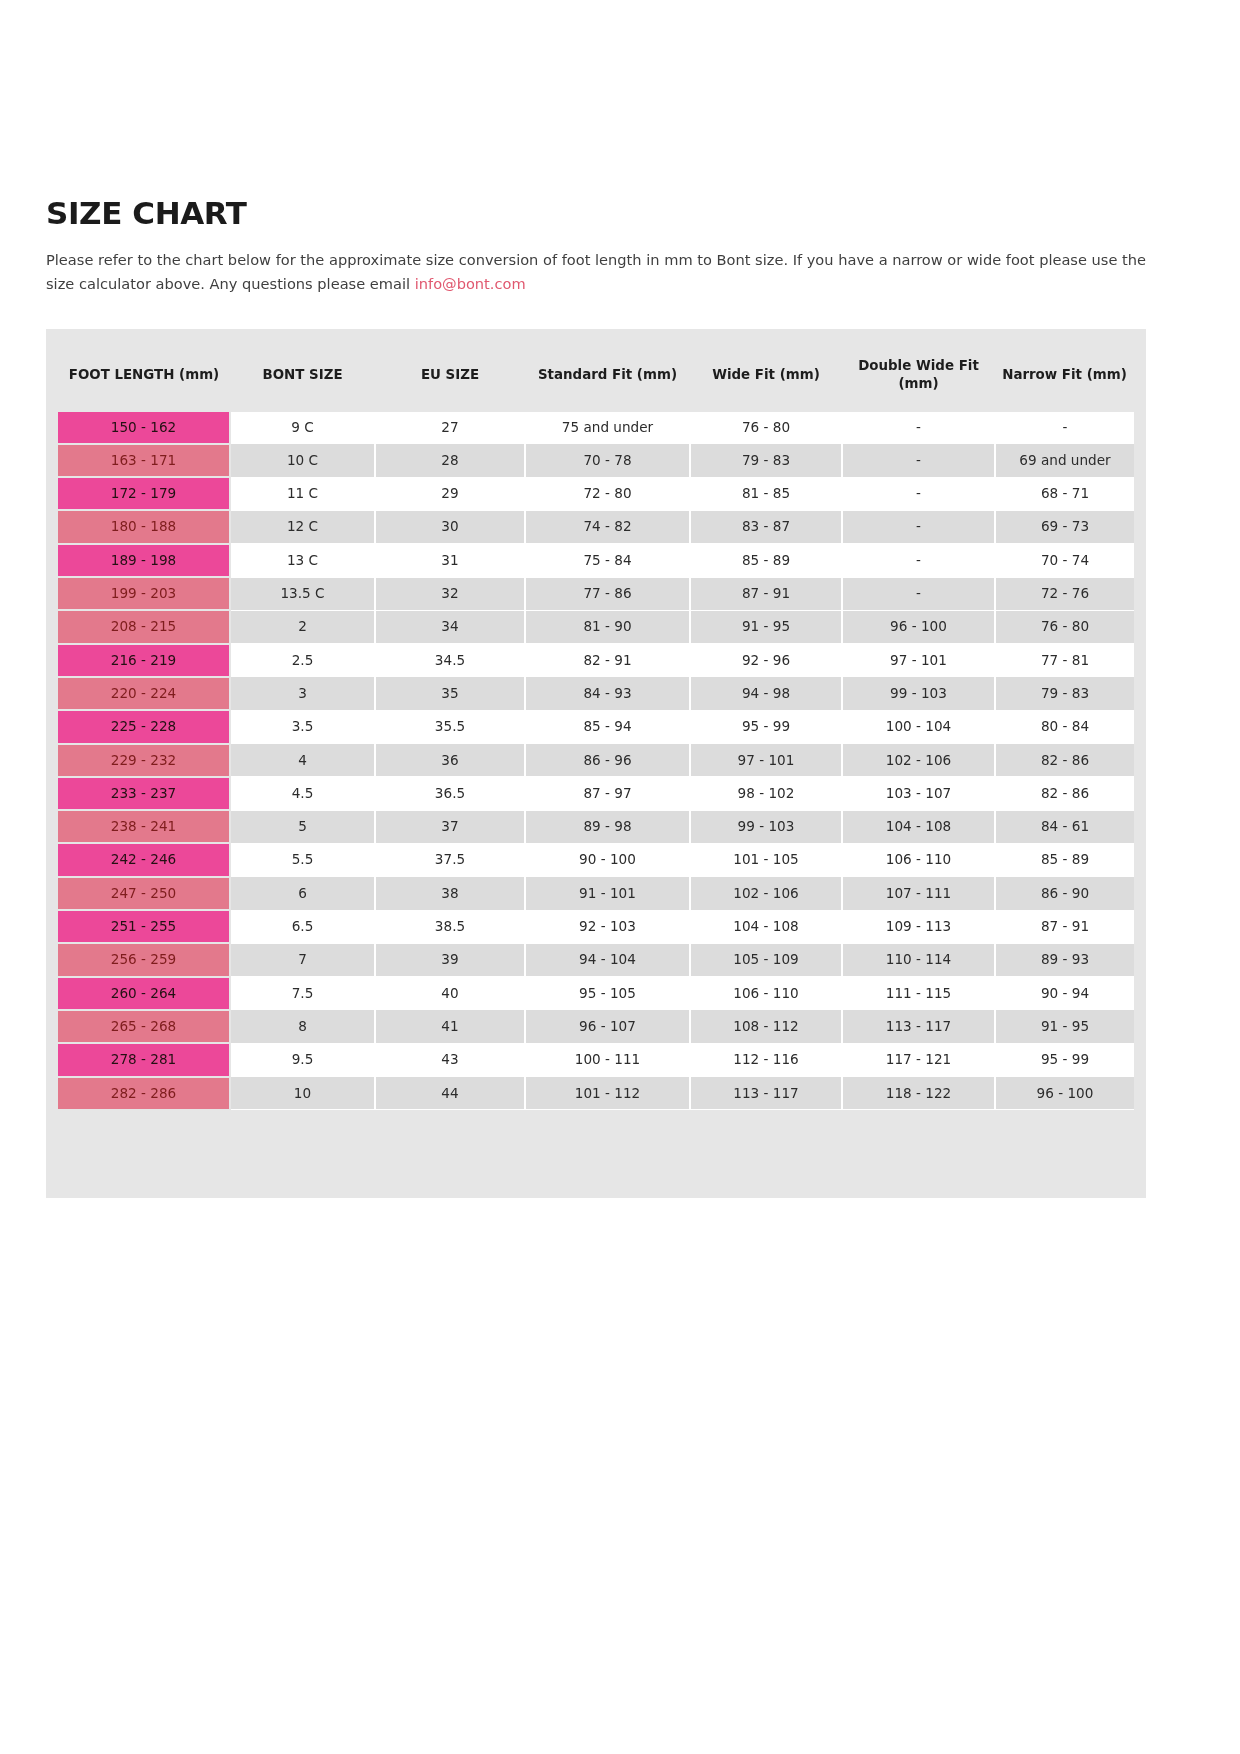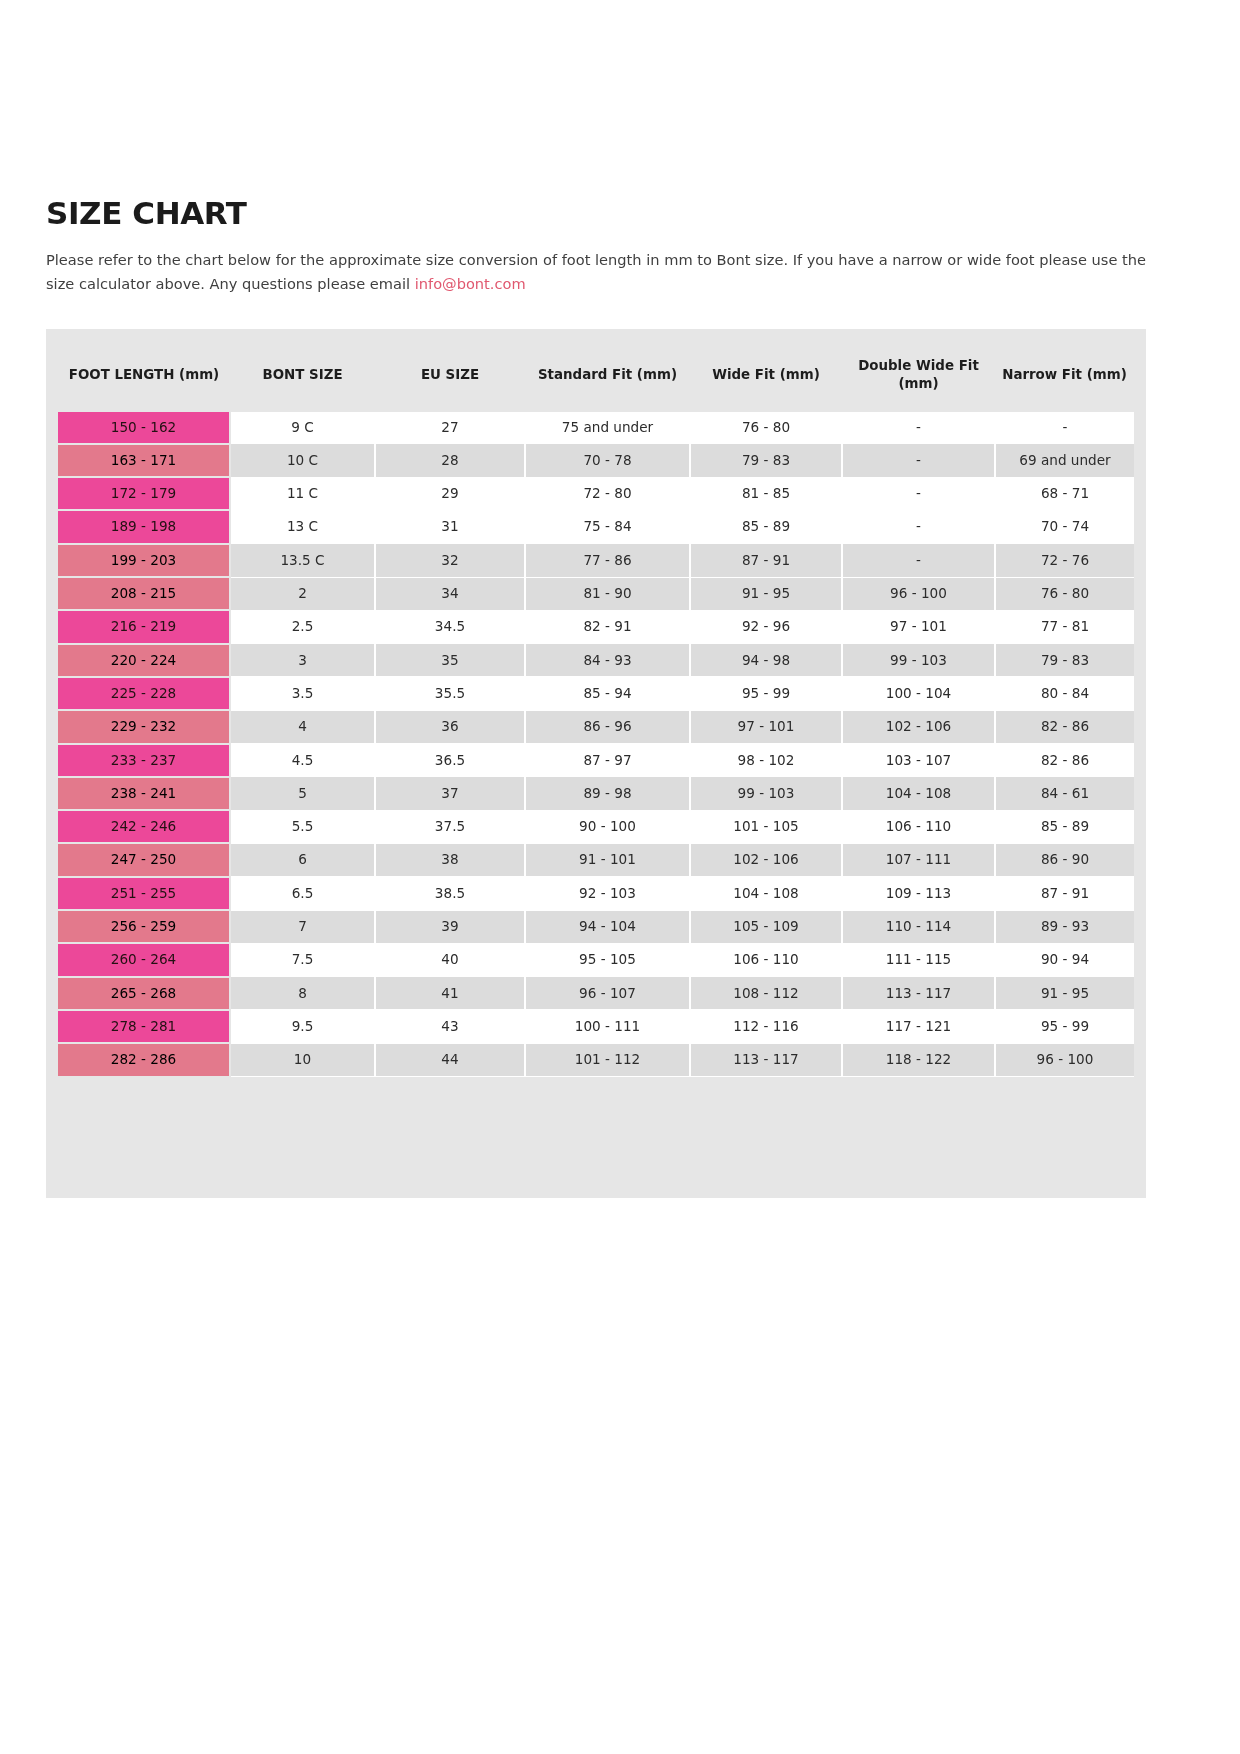--- a/index.html
+++ b/index.html
@@ -111,21 +111,21 @@
 
   tbody tr.row-odd td { background: #ffffff; }
   tbody tr.row-even td { background: #dcdcdc; }
 
   tbody tr.row-odd td.foot-col {
     background: #ec4899;
     color: #241013;
   }
   tbody tr.row-even td.foot-col {
     background: #e3798c;
-    color: #000000;
+    color: #7f1d1d;
   }
   tbody td.foot-col {
     border-right: 2px solid #e6e6e6;
     border-bottom: 2px solid #e6e6e6;
     font-size: 13.6px;
   }
 </style>
 </head>
 <body>
 
@@ -179,20 +179,29 @@
             </tr>
             <tr class="row-odd">
               <td class="foot-col">172 - 179</td>
               <td>11 C</td>
               <td>29</td>
               <td>72 - 80</td>
               <td>81 - 85</td>
               <td>-</td>
               <td>68 - 71</td>
             </tr>
+            <tr class="row-even">
+              <td class="foot-col">180 - 188</td>
+              <td>12 C</td>
+              <td>30</td>
+              <td>74 - 82</td>
+              <td>83 - 87</td>
+              <td>-</td>
+              <td>69 - 73</td>
+            </tr>
             <tr class="row-odd">
               <td class="foot-col">189 - 198</td>
               <td>13 C</td>
               <td>31</td>
               <td>75 - 84</td>
               <td>85 - 89</td>
               <td>-</td>
               <td>70 - 74</td>
             </tr>
             <tr class="row-even">

